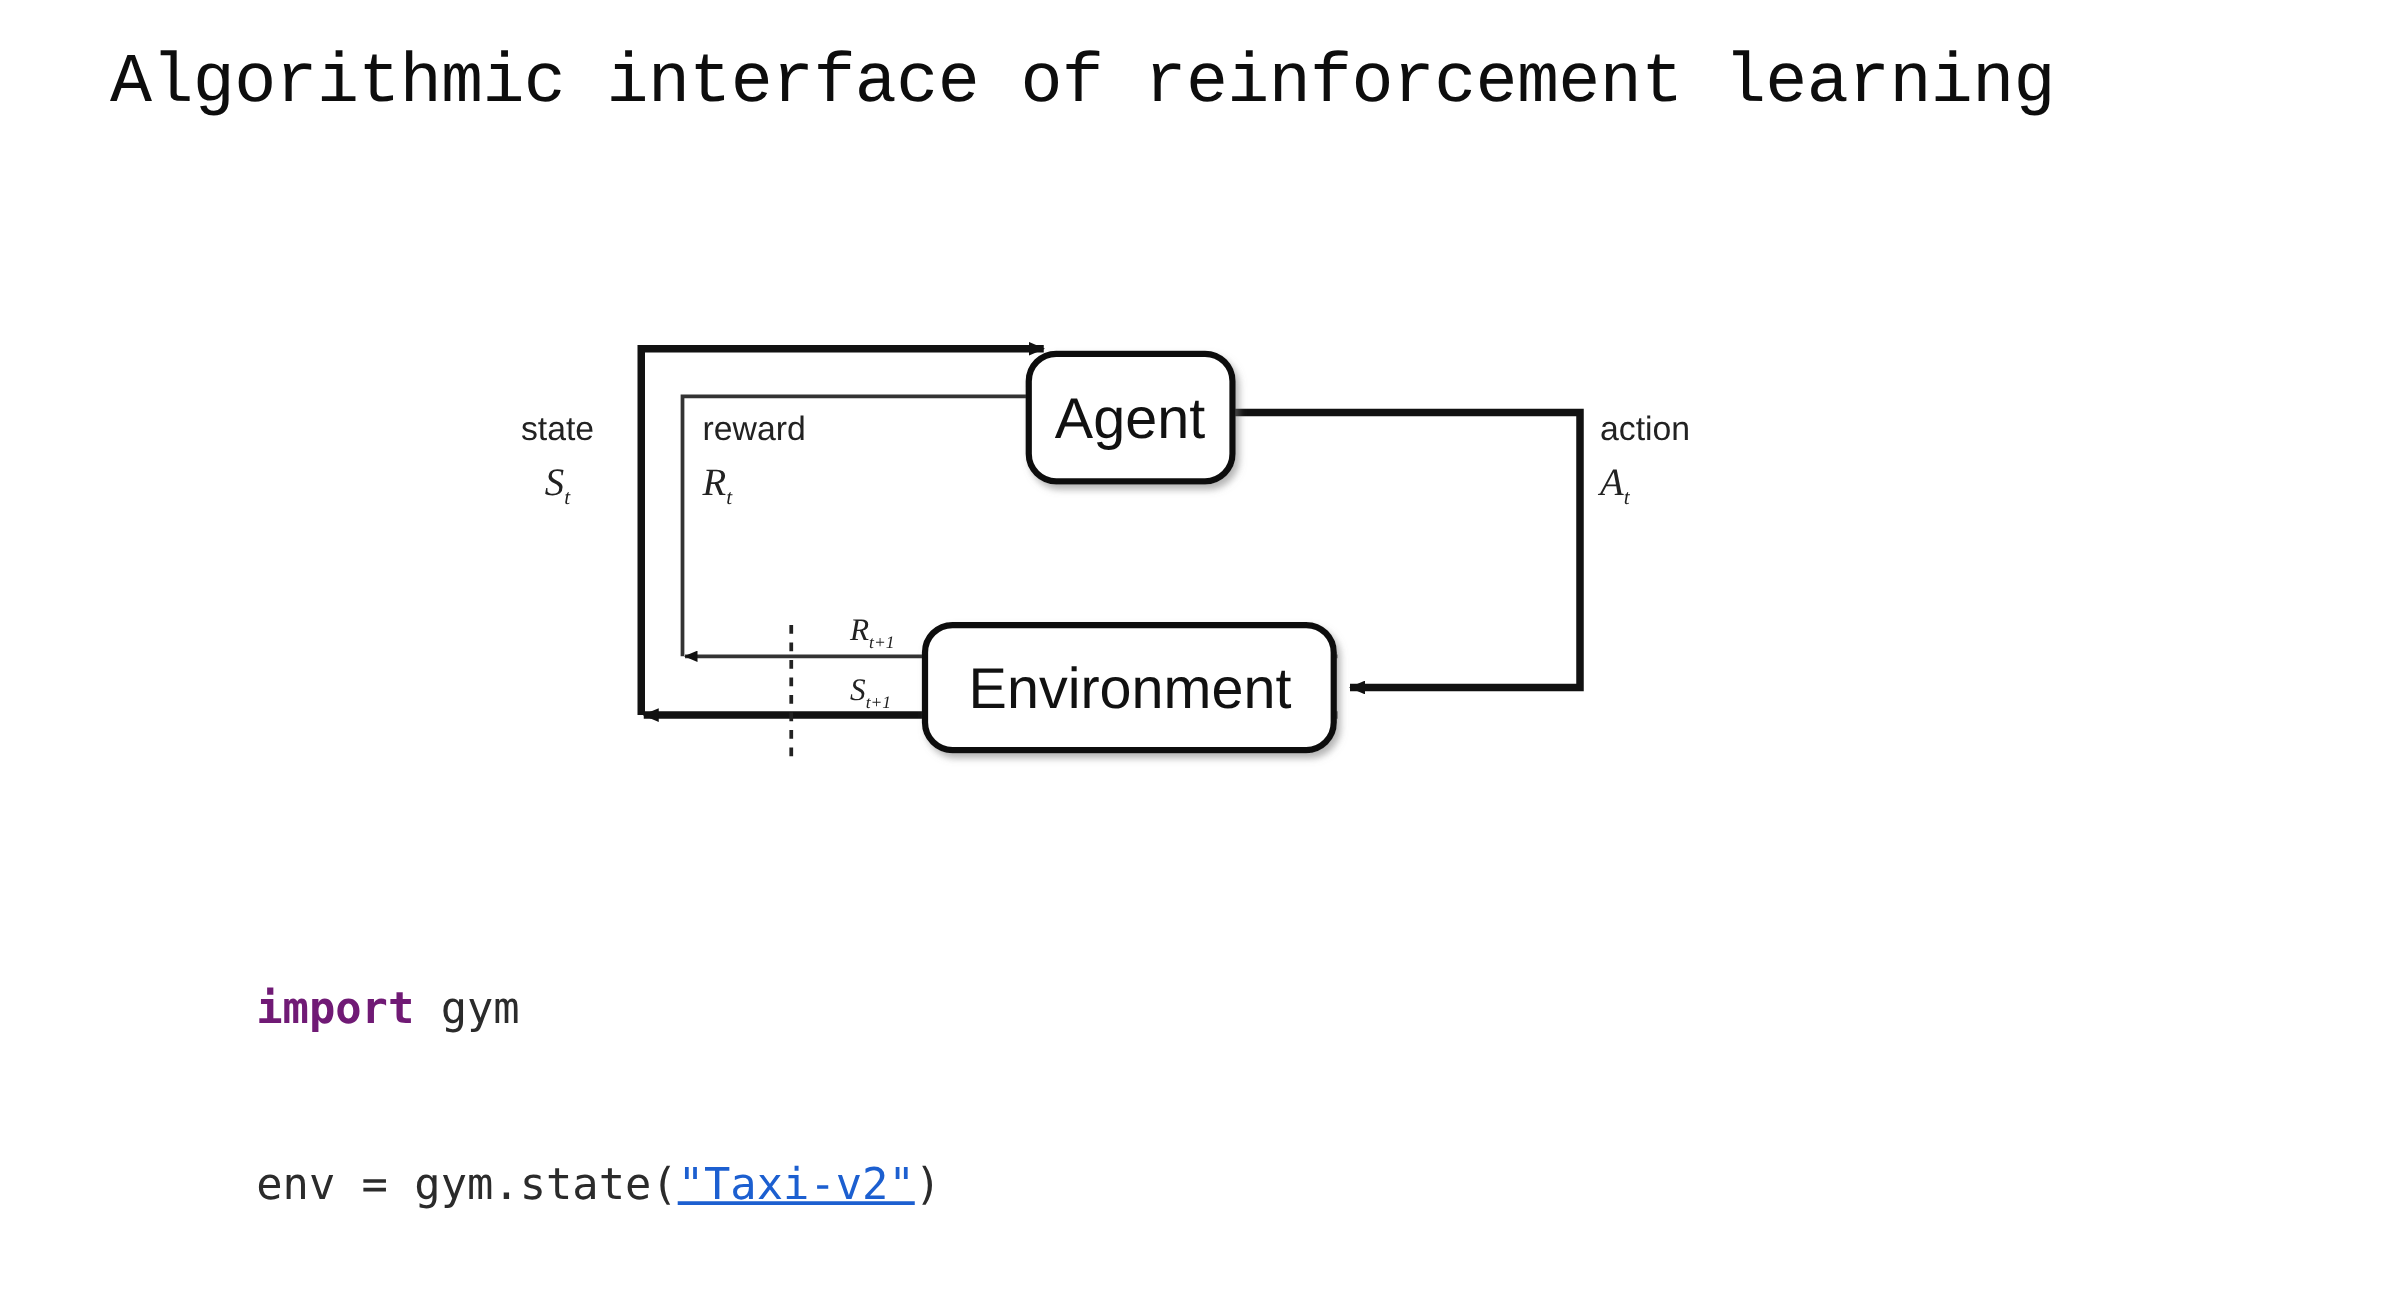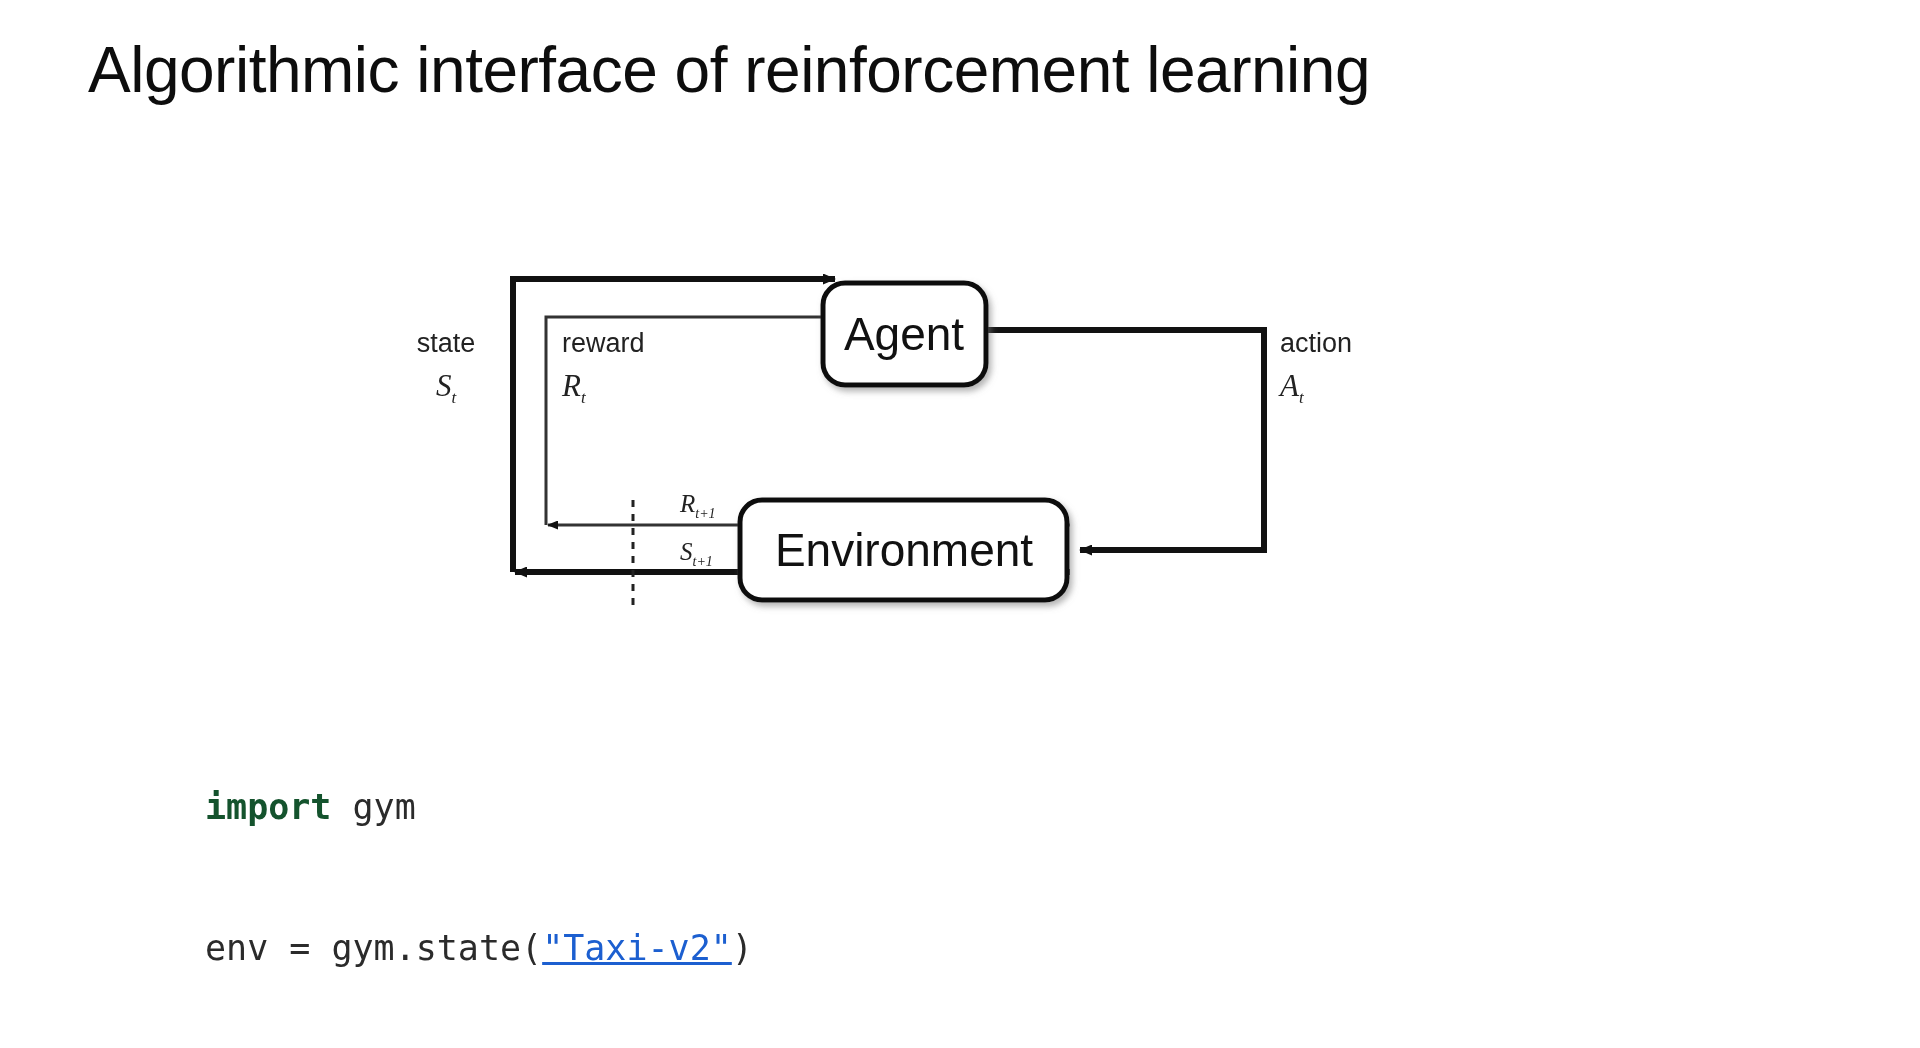--- a/index.html
+++ b/index.html
@@ -16,23 +16,23 @@
     font-family: "Liberation Sans", sans-serif;
     color: #000000;
   }
 
   
   .slide-title {
     position: absolute;
     left: 88px;
     top: 38px;
     width: 1780px;
-    font-family: Liberation Sans, sans-serif;
+    font-family: Liberation Mono, monospace;
     font-weight: 300;
-    font-size: 64px;
+    font-size: 56px;
     line-height: 1.0;
     letter-spacing: -0.5px;
     color: #0d0d0d;
     white-space: nowrap;
   }
 
   
   .rl-diagram {
     position: absolute;
     left: 380px;
@@ -87,21 +87,21 @@
     left: 205px;
     top: 690px;
     font-family: "DejaVu Sans Mono", "Liberation Mono", monospace;
     font-size: 35px;
     line-height: 47px;
     color: #2b2b2b;
     white-space: pre;
     letter-spacing: 0px;
   }
   .code-line { display: block; height: 47px; }
-  .kw { font-weight: bold; color: #14532d; }
+  .kw { font-weight: bold; color: #701a75; }
   .lnk {
     color: #1c5fd0;
     text-decoration: underline;
   }
 </style>
 </head>
 <body>
 
 <div class="slide-title">Algorithmic interface of reinforcement learning</div>
 

